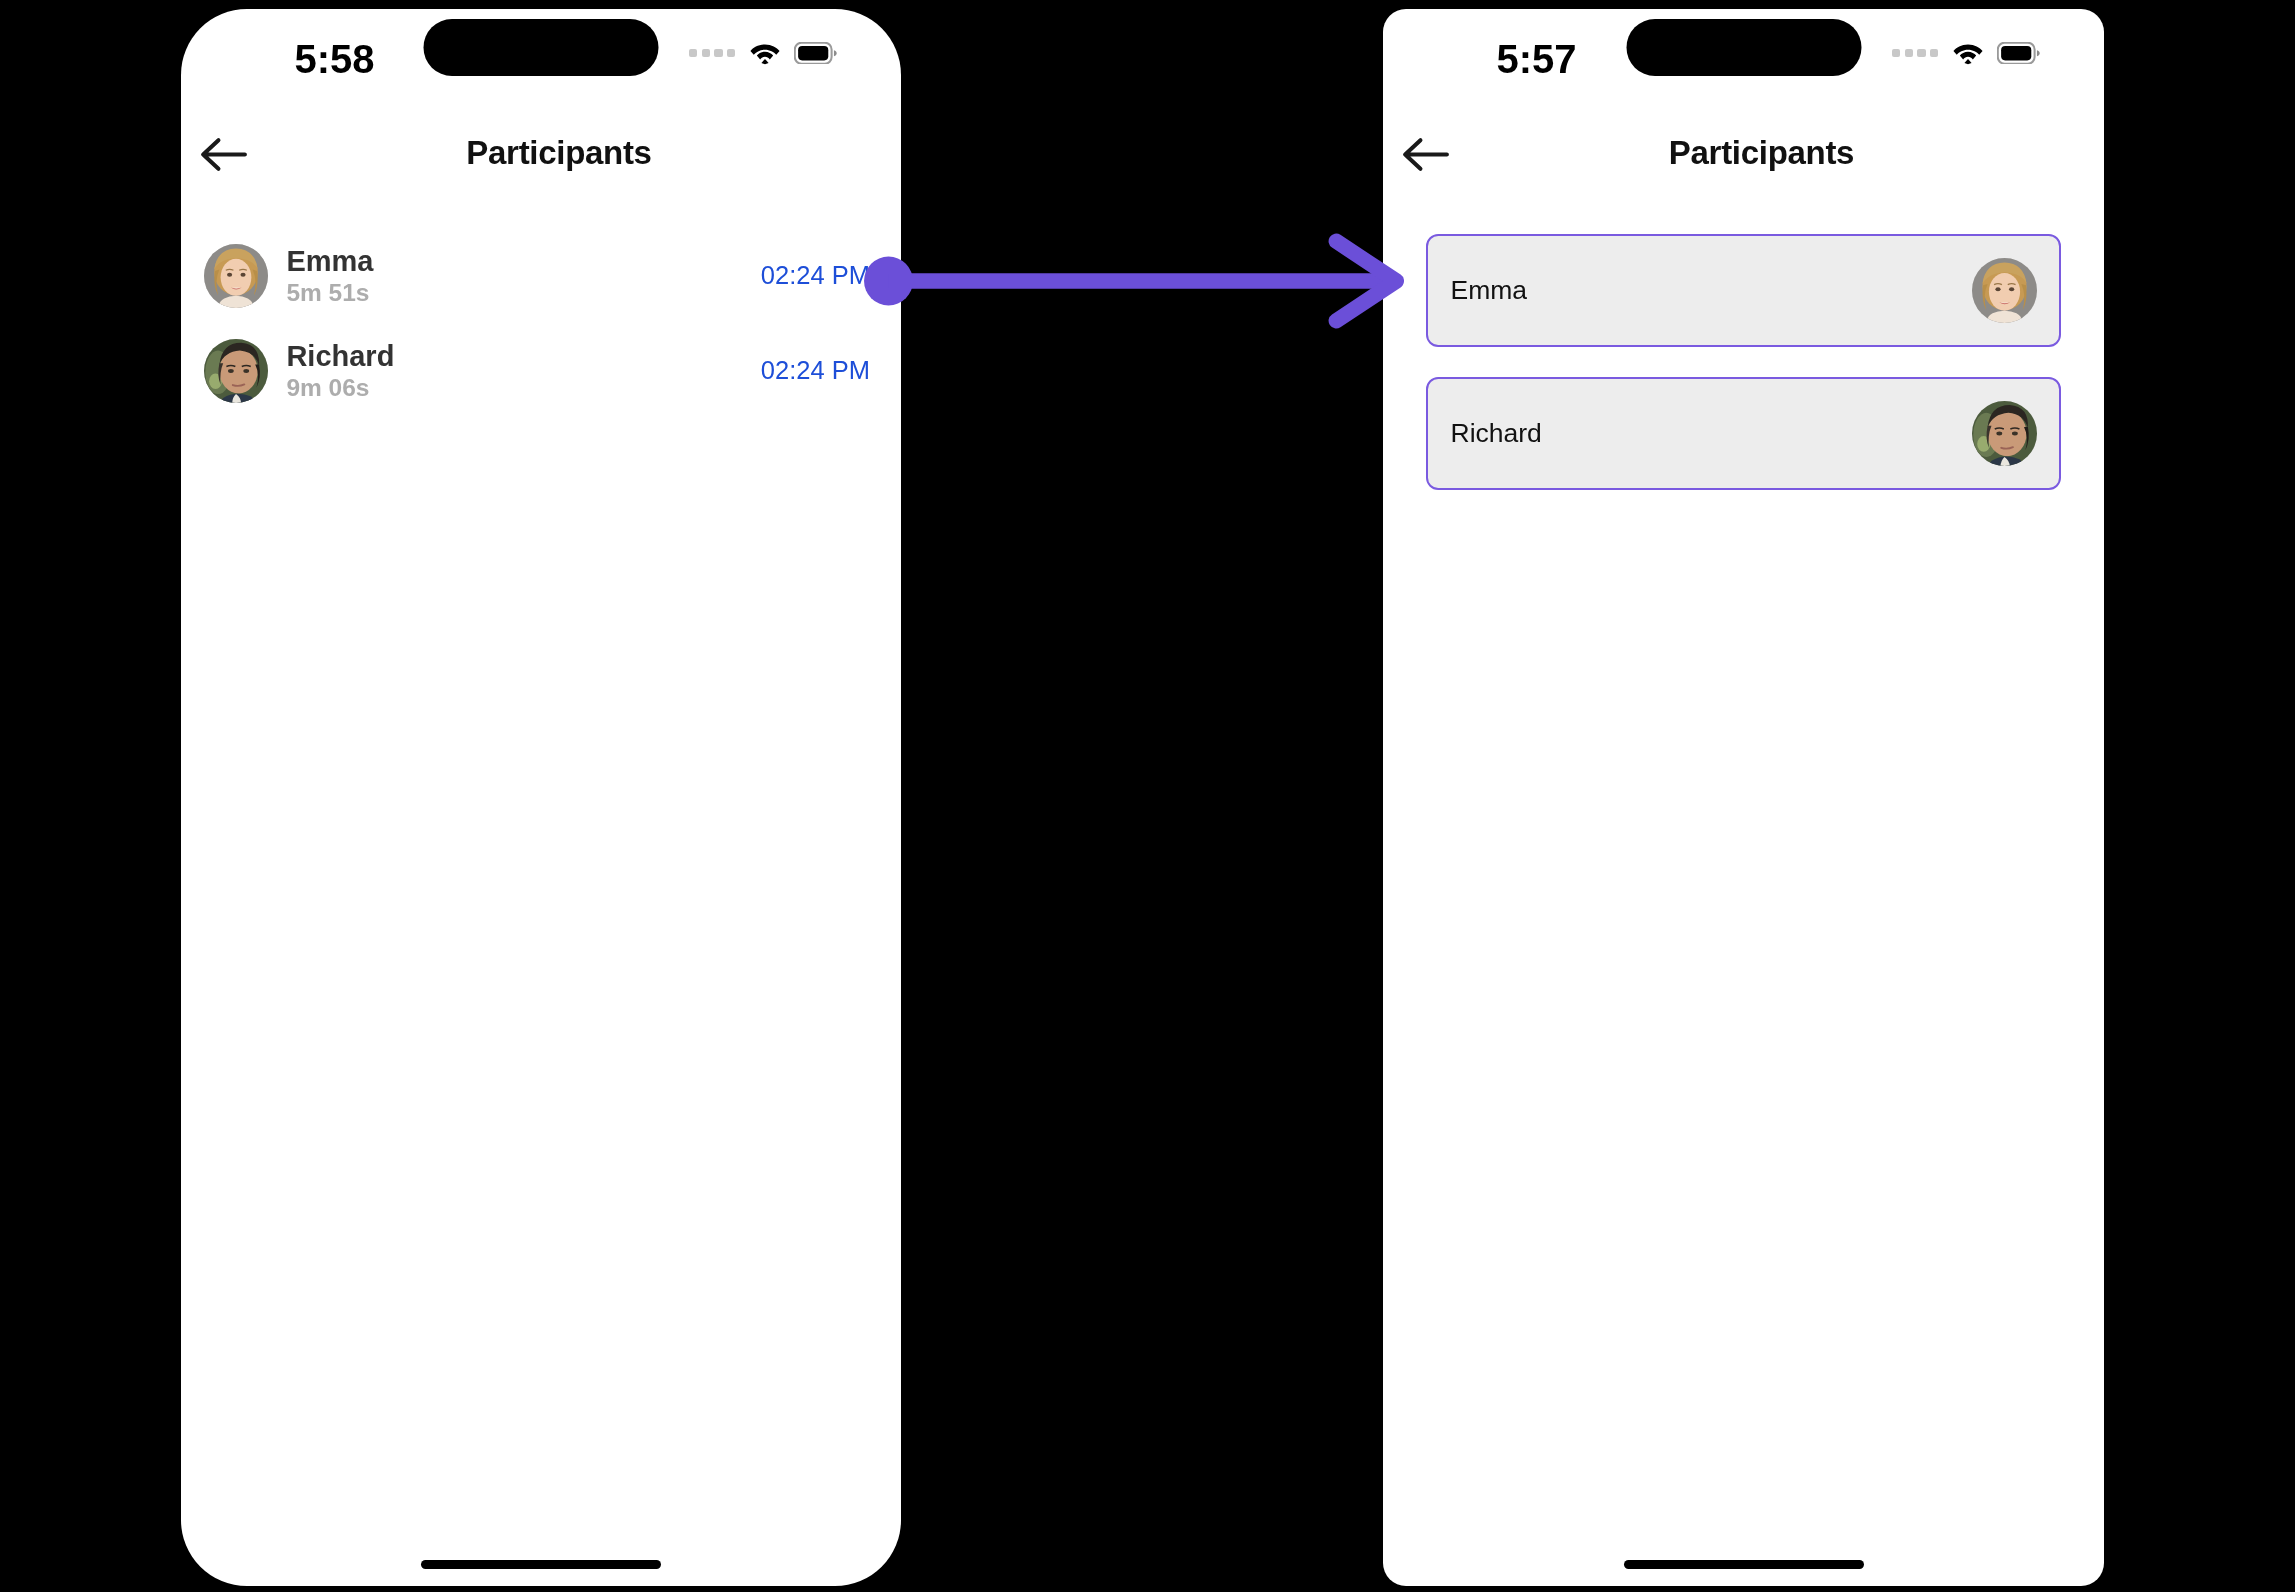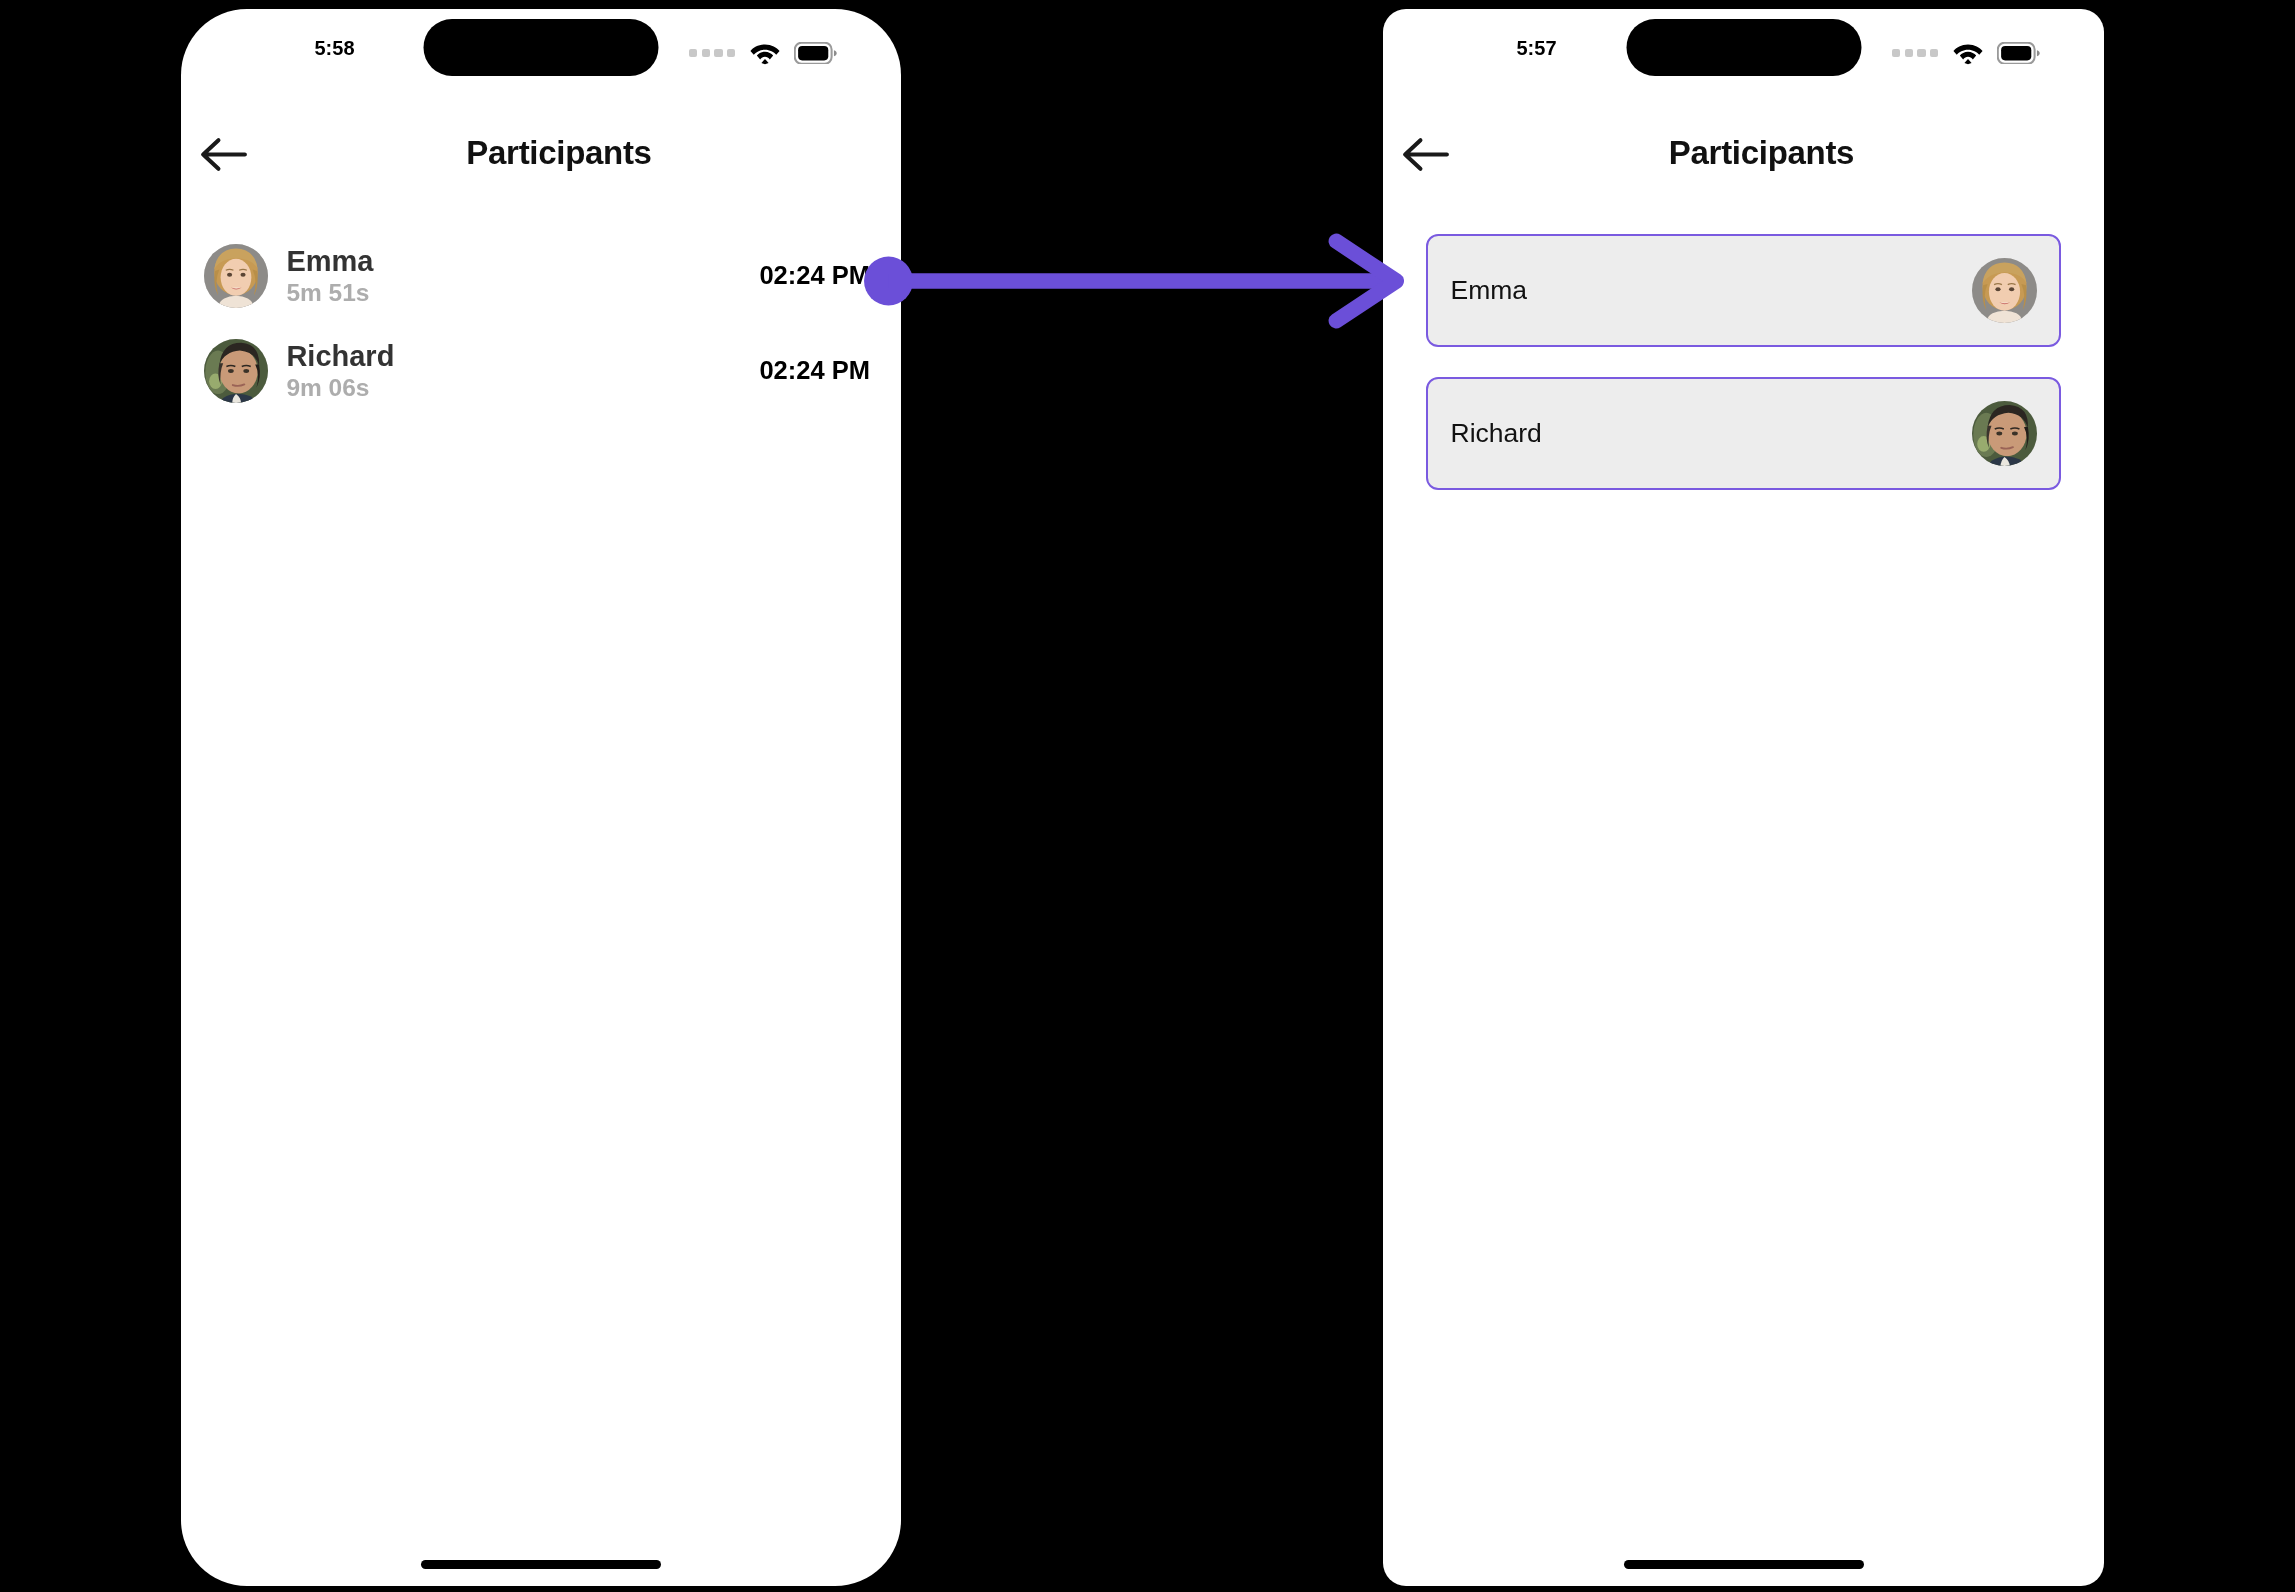--- a/index.html
+++ b/index.html
@@ -31,21 +31,21 @@
     left: 0; right: 0;
     top: 0;
     height: 89px;
   }
   .status-time {
     position: absolute;
     left: 87px;
     top: 28px;
     width: 133px;
     text-align: center;
-    font-size: 20px;
+    font-size: 40px;
     font-weight: 700;
     color: #000000;
     letter-spacing: 0px;
   }
   .dynamic-island {
     position: absolute;
     left: 50%;
     transform: translateX(-50%);
     top: 10.2px;
     width: 235px;
@@ -134,22 +134,22 @@
     line-height: 1.05;
   }
   .row-duration {
     font-size: 24.5px;
     font-weight: 700;
     color: #ADADAD;
     line-height: 1.05;
   }
   .row-time {
     font-size: 25.5px;
-    font-weight: 700;
-    color: #000000;
+    font-weight: 400;
+    color: #1d4ed8;
     flex: 0 0 auto;
     white-space: nowrap;
   }
 
   
   .list-right {
     position: absolute;
     left: 0; right: 0;
     top: 225px;
     padding: 0 43px;

